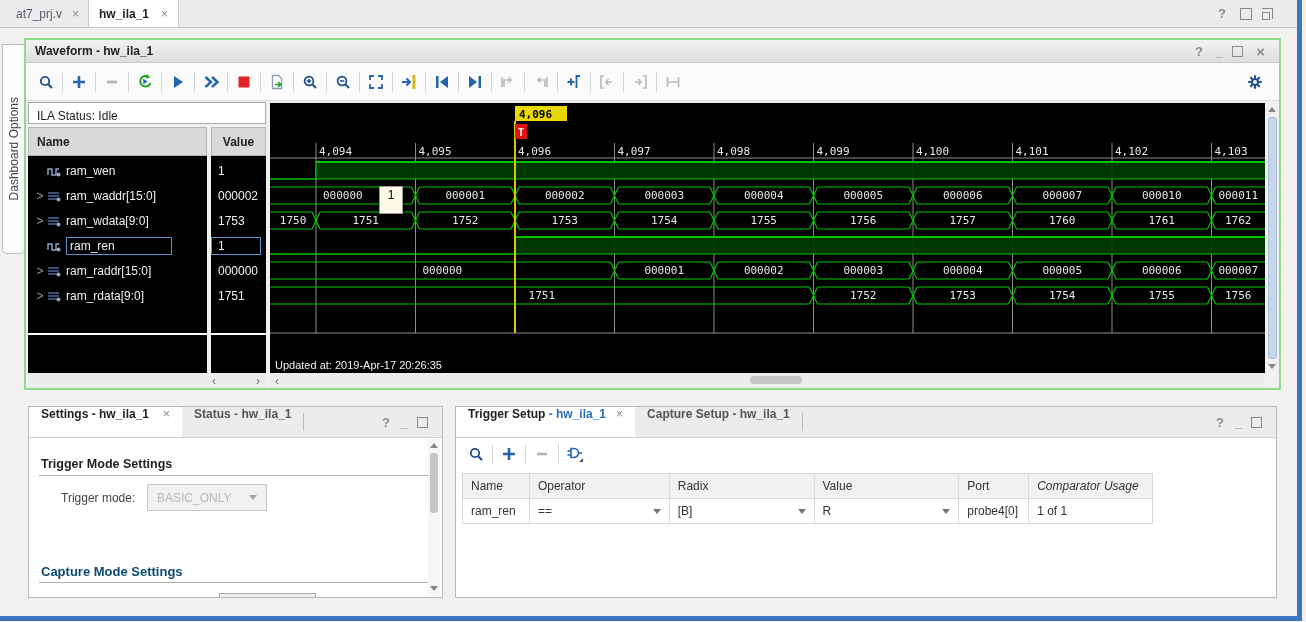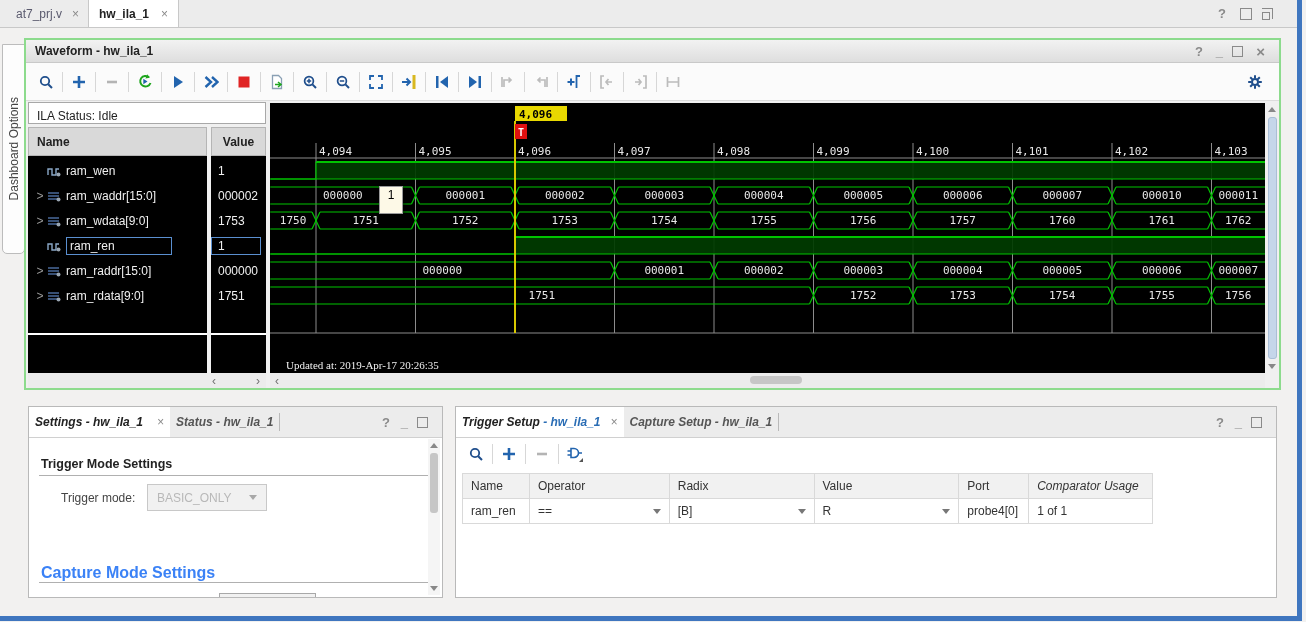--- a/index.html
+++ b/index.html
@@ -18,21 +18,21 @@
   .exp{color:#9a9a9a;width:14px;margin-left:5px;font-size:12px;text-align:center;}
   .sigicon{margin-right:5px;}
   .signame{font-size:12px;}
   .sel-box{border:1px solid #5a8fd0;}
   .valcell{position:absolute;left:0;height:25px;width:100%;display:flex;align-items:center;color:#f0f0f0;padding-left:7px;box-sizing:border-box;}
   .hdrcell{background:#d9d9d9;border:1px solid #b5b5b5;box-sizing:border-box;display:flex;align-items:center;font-weight:bold;color:#222;}
   .tabbar-tab{display:flex;align-items:center;height:100%;padding:0 10px;box-sizing:border-box;}
   .scrollstrip{background:#ececec;position:absolute;display:flex;align-items:center;color:#707070;}
   .panel{position:absolute;background:#fff;border:1px solid #b9b9b9;box-sizing:border-box;overflow:hidden;}
   .ptabbar{position:absolute;left:0;top:0;right:0;height:30px;background:#ececec;border-bottom:1px solid #d0d0d0;display:flex;}
-  .ptab{display:flex;align-items:center;padding:0 6px;font-weight:bold;color:#555;font-style:italic;}
+  .ptab{display:flex;padding:0 12px;font-weight:bold;color:#555;}
   .ptab.active{background:#fff;color:#222;}
   .cell{box-sizing:border-box;border-right:1px solid #d9d9d9;border-bottom:1px solid #d9d9d9;display:flex;align-items:center;padding:0 8px;position:relative;}
   .chev{position:absolute;right:8px;top:50%;margin-top:-2px;}
 </style>
 </head>
 <body>
 
 <div id="root">
 
   <div class="abs" style="left:0;top:0;width:1298px;height:27px;background:#ececec;border-bottom:1px solid #c8c8c8;">
@@ -500,21 +500,21 @@
         <text x="968.25" y="196" fill="#e8e8e8" text-anchor="middle" font-size="11" font-family="'DejaVu Sans Mono',monospace">1756</text>
         <line x1="245" y1="18" x2="245" y2="230" stroke="#d8c800" stroke-width="2"></line>
         <rect x="245" y="3" width="52" height="15" fill="#e8d800"></rect>
         <text x="249" y="15" fill="#000" font-size="11" font-weight="bold" font-family="'DejaVu Sans Mono',monospace">4,096</text>
         <rect x="245" y="21" width="12" height="15" fill="#e01010"></rect>
         <text x="248" y="33" fill="#fff" font-size="10" font-weight="bold" font-family="'DejaVu Sans Mono',monospace">T</text>
       </svg>
     <div style="position:absolute;left:109px;top:83px;width:22px;height:26px;background:#fdf9e7;border:1px solid #9a9a9a;box-shadow:2px 2px 3px rgba(0,0,0,0.35);color:#000;text-align:center;font-size:12px;line-height:16px;">
       <span>1</span>
     </div>
-    <div style="position:absolute;left:16px;top:256px;color:#f0f0f0;font-family:Liberation Serif, serif;font-size:11px;">Updated at: 2019-Apr-17 20:26:35</div>
+    <div style="position:absolute;left:5px;top:256px;color:#f0f0f0;font-family:Liberation Sans, sans-serif;font-size:11px;">Updated at: 2019-Apr-17 20:26:35</div>
   </div>
 
   <div class="scrollstrip" style="left:270px;top:373px;width:995px;height:15px;">
     <span style="position:absolute;left:5px;">‹</span>
     <div style="position:absolute;left:480px;width:52px;height:8px;top:3px;background:#c6c6c6;border-radius:4px;"></div>
   </div>
 
   <div class="abs" style="left:1266px;top:103px;width:13px;height:270px;background:#f0f0f0;">
     <div class="tri-up" style="position:absolute;left:2px;top:4px;"></div>
     <div style="position:absolute;left:2px;top:14px;width:9px;height:242px;background:#c5d6ea;border:1px solid #a9bed6;box-sizing:border-box;border-radius:3px;"></div>
@@ -535,21 +535,21 @@
       <span class="winicon" style="position:absolute;right:34px;top:8px;">_</span>
       <span style="position:absolute;right:14px;top:10px;width:9px;height:9px;border:1.5px solid #8a8a8a;"></span>
     </div>
     <div class="abs bold" style="left:12px;top:50px;color:#222;font-size:12.5px;">Trigger Mode Settings</div>
     <div class="abs" style="left:10px;top:68px;width:390px;height:1px;background:#b0b0b0;"></div>
     <div class="abs" style="left:32px;top:84px;color:#444;">Trigger mode:</div>
     <div class="abs" style="left:118px;top:77px;width:120px;height:27px;background:#f1f1f1;border:1px solid #c8c8c8;box-sizing:border-box;display:flex;align-items:center;">
       <span style="margin-left:9px;color:#b8b8b8;">BASIC_ONLY</span>
       <div class="tri-down" style="position:absolute;right:9px;border-top-color:#a8a8a8;"></div>
     </div>
-    <div class="abs bold" style="left:12px;top:157px;color:#3b82f6;font-size:16px;">Capture Mode Settings</div>
+    <div class="abs bold" style="left:12px;top:157px;color:#0c4a6e;font-size:13px;">Capture Mode Settings</div>
     <div class="abs" style="left:10px;top:175px;width:390px;height:1px;background:#b0b0b0;"></div>
     <div class="abs" style="left:190px;top:186px;width:95px;height:12px;background:#f1f1f1;border:1px solid #a8a8a8;"></div>
     <div class="abs" style="right:2px;top:32px;width:12px;bottom:2px;background:#f5f5f5;">
       <div class="tri-up" style="position:absolute;left:2px;top:4px;"></div>
       <div style="position:absolute;left:2px;top:14px;width:8px;height:60px;background:#c6c6c6;border-radius:3px;"></div>
       <div class="tri-down" style="position:absolute;left:2px;bottom:4px;"></div>
     </div>
   </div>
 
   <div class="panel" style="left:455px;top:406px;width:822px;height:192px;">

